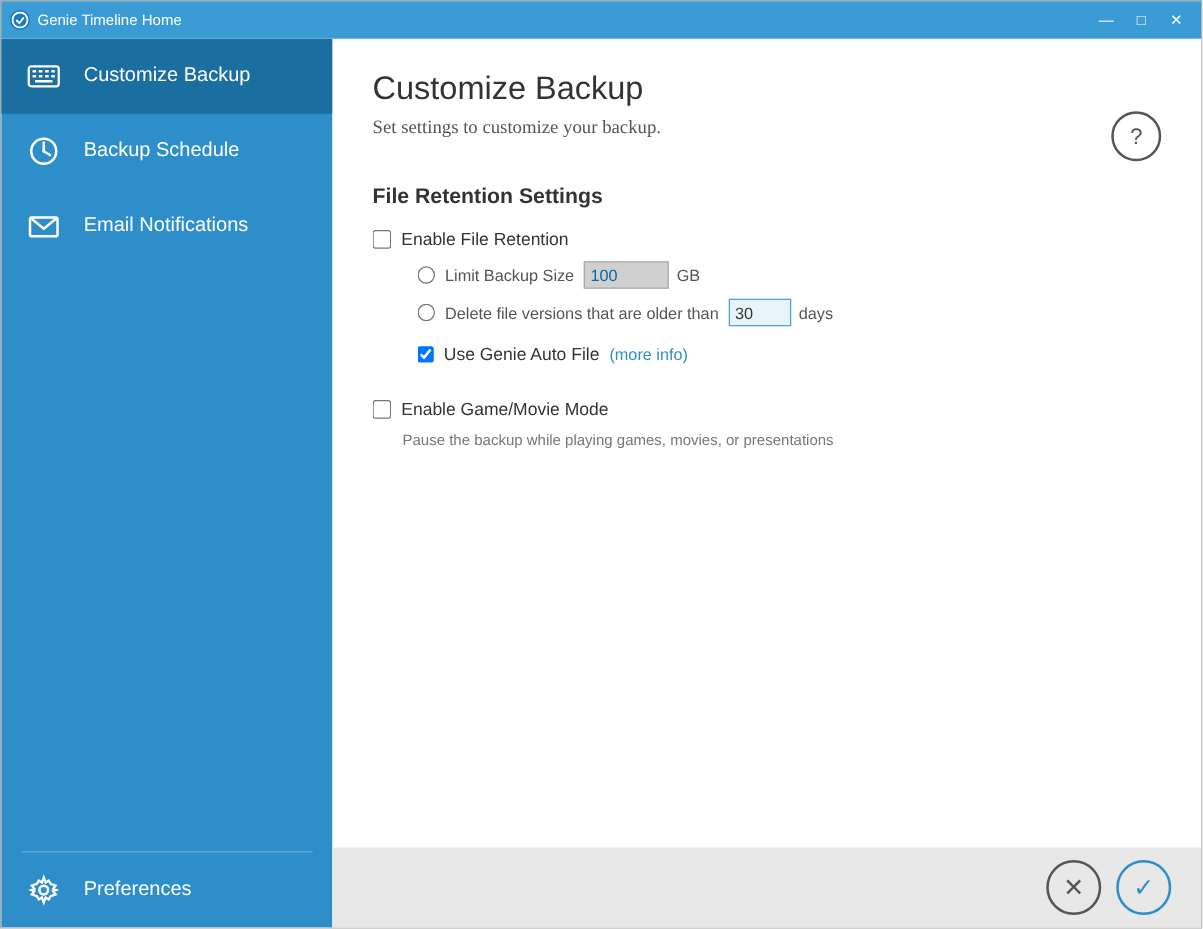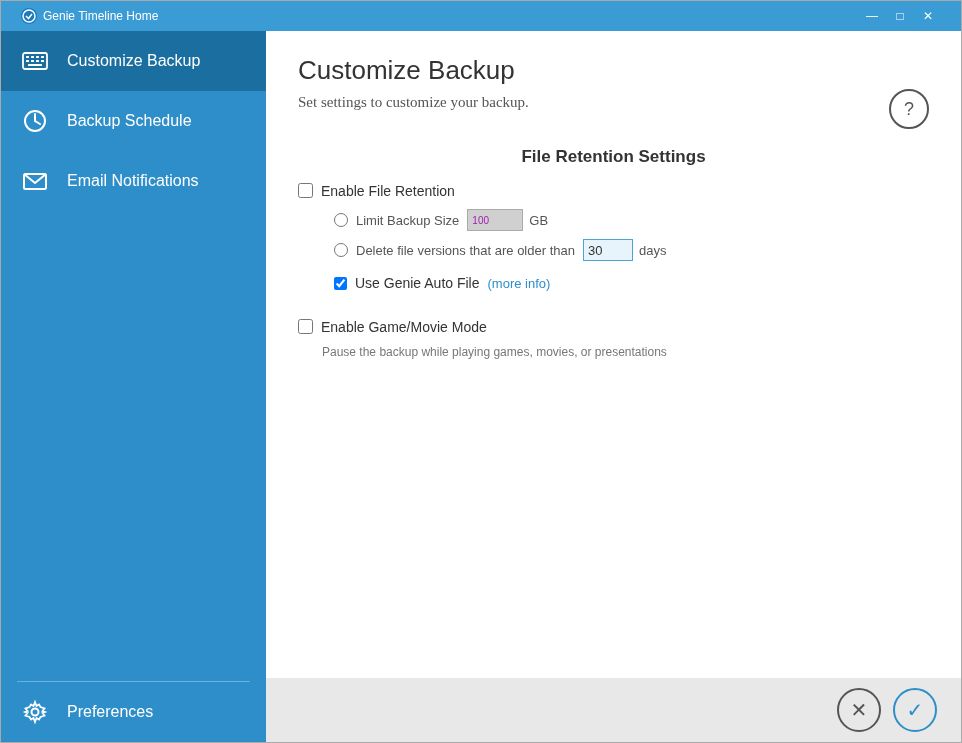--- a/index.html
+++ b/index.html
@@ -12,21 +12,21 @@
       flex-direction: column;
       border: 1px solid #aaa;
     }
 
     
     .title-bar {
       background: #3a9bd5;
       height: 30px;
       display: flex;
       align-items: center;
-      padding: 0 20px;
+      padding: 0 7px;
       justify-content: space-between;
       flex-shrink: 0;
     }
     .title-bar-left {
       display: flex;
       align-items: center;
       gap: 6px;
     }
     .title-bar-icon {
       width: 16px; height: 16px;
@@ -138,21 +138,20 @@
       color: #555;
       margin-bottom: 36px;
       font-family: Liberation Serif, serif;
     }
 
     .section-title {
       font-size: 17px;
       font-weight: 600;
       color: #333;
       margin-bottom: 16px;
-      text-align: center;
     }
 
     .help-btn {
       position: absolute;
       right: 32px;
       top: 58px;
       width: 40px; height: 40px;
       border-radius: 50%;
       border: 2px solid #555;
       background: transparent;
@@ -162,21 +161,21 @@
       display: flex; align-items: center; justify-content: center;
     }
 
     
     .settings-section {
       margin-bottom: 28px;
     }
 
     .checkbox-row {
       display: flex;
-      align-items: flex-start;
+      align-items: flex-end;
       gap: 8px;
       margin-bottom: 10px;
     }
 
     .checkbox-row input[type="checkbox"] {
       width: 15px; height: 15px;
       cursor: pointer;
     }
 
     .checkbox-label {
@@ -207,27 +206,27 @@
       color: #555;
     }
 
     .inline-input {
       display: inline-flex;
       align-items: center;
       gap: 6px;
     }
 
     .text-input {
-      width: 56px;
+      width: 68px;
       height: 22px;
       border: 1px solid #aaa;
       background: #d0d0d0;
       padding: 0 4px;
-      font-size: 10px;
-      color: #a21caf;
+      font-size: 13px;
+      color: #0369a1;
     }
 
     .text-input-small {
       width: 50px;
       height: 22px;
       border: 1px solid #4da3d4;
       background: #e8f4fb;
       padding: 0 4px;
       font-size: 13px;
       color: #333;

